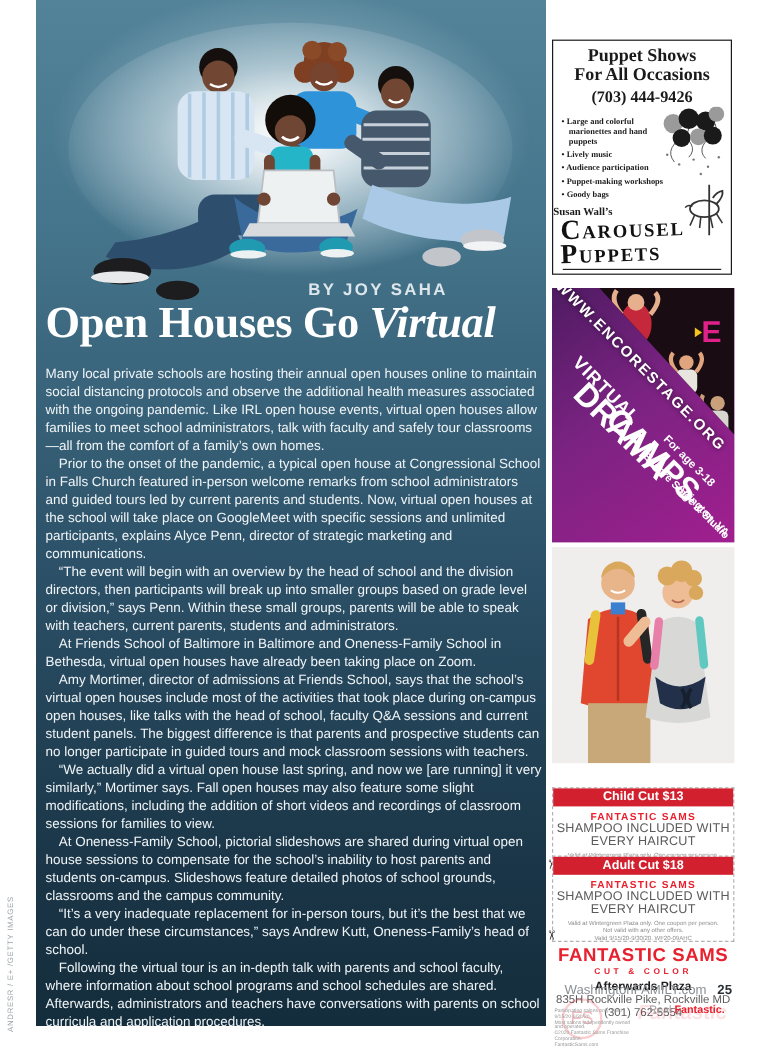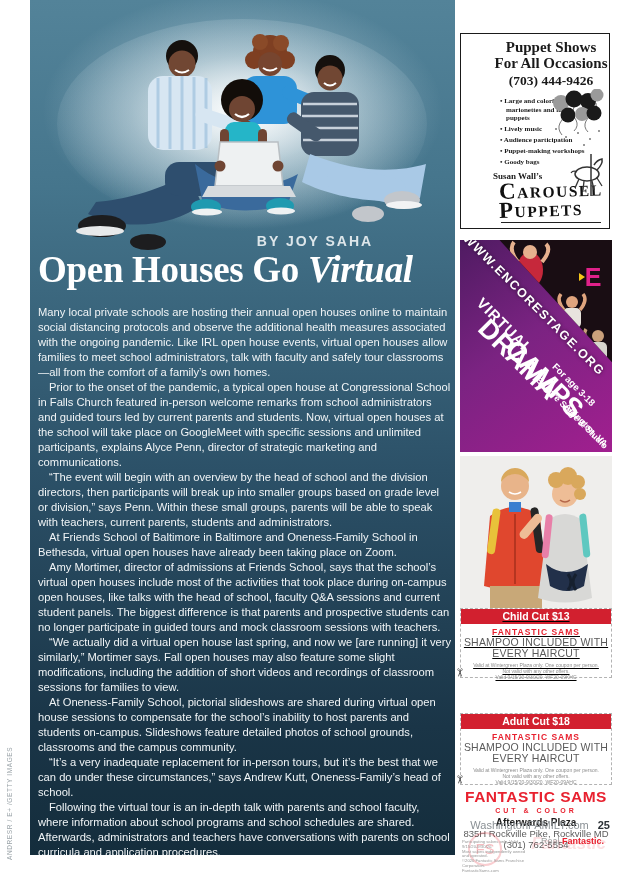--- a/index.html
+++ b/index.html
@@ -46,21 +46,20 @@
   .footer .pn { color:#2c3237; font-weight:bold; margin-left:9px; }
 
   
   .ads { position:absolute; left:460px; top:0; width:152px; height:887px; }
 
   
   .ad-puppet {
     position:absolute; left:0; top:33px; width:150px; height:196px;
     border:1.5px solid #1a1a1a; background:#fff; color:#1a1a1a;
     font-family:"Liberation Serif", serif;
-    padding-left:32px;
   }
   .pp-title { text-align:center; font-weight:bold; font-size:15px; line-height:16px; margin-top:5px; }
   .pp-phone { text-align:center; font-weight:bold; font-size:13.5px; margin-top:2px; }
   .pp-bullets { list-style:none; margin:8px 0 0 7px; width:86px; font-size:7px; font-weight:bold; line-height:8.5px; }
   .pp-bullets li { padding-left:6px; text-indent:-6px; margin-bottom:2.5px; }
   .pp-bullets li::before { content:"• "; }
   .pp-balloons { position:absolute; right:3px; top:55px; }
   .pp-owner { text-align:left; font-weight:bold; font-size:9px; margin-top:4px; }
   .pp-logo { margin-left:6px; line-height:17px; }
   .pp-logo .l1, .pp-logo .l2 {
@@ -98,21 +97,21 @@
   .en-logo .tri { position:absolute; left:-2px; top:9px; width:0; height:0;
              border-top:4px solid transparent; border-bottom:4px solid transparent;
              border-left:6px solid #f5c518; }
 
   
   .sams-photo { position:absolute; left:0; top:456px; width:152px; height:180px; background:#efeeec; }
   .coupon {
     position:absolute; left:0; width:152px; background:#fff;
     border:1px dashed #b3b3b3; text-align:center;
   }
-  .coupon.c1 { top:608px; height:70px;text-decoration:underline; }
+  .coupon.c1 { top:656px; height:70px; }
   .coupon.c2 { top:713px; height:72px; }
   .cp-banner { background:#d2202f; color:#fff; font-weight:bold; font-size:10.5px;
                line-height:15px; height:15px; }
   .cp-brand { color:#e8212f; font-weight:bold; font-size:8.5px; letter-spacing:1px; margin-top:3px; }
   .cp-offer { color:#5a5a5a; font-size:10.5px; line-height:11px; letter-spacing:.2px; }
   .cp-fine  { color:#8d8d8d; font-size:5px; line-height:6px; margin-top:3px; }
   .cp-scissors { position:absolute; left:-6px; bottom:-2px; font-size:11px; color:#333;
                  transform:rotate(90deg); }
   .sams-info { position:absolute; left:0; top:788px; width:152px; height:68px; text-align:center; }
   .fs-brand { color:#e8212f; font-weight:bold; font-size:15.5px; letter-spacing:.5px; }

